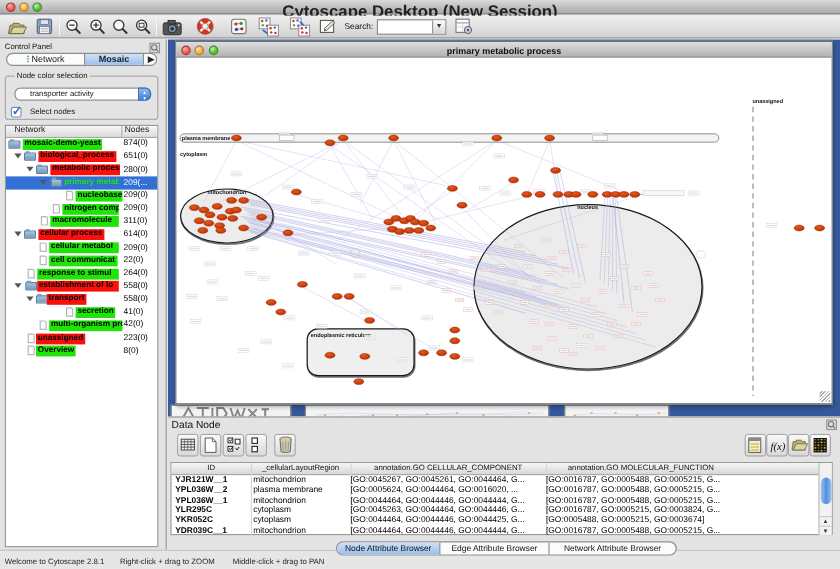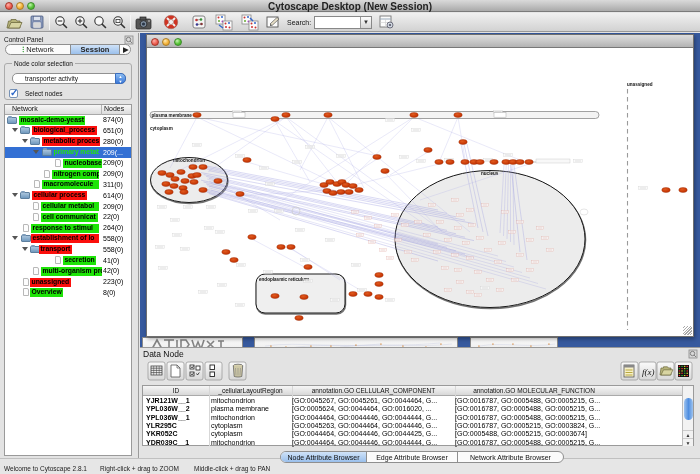--- a/index.html
+++ b/index.html
@@ -1,19 +1,19 @@
 <!DOCTYPE html>
 <html><head><meta charset="utf-8"><style>
 *{margin:0;padding:0;box-sizing:border-box;}
 html,body{width:700px;height:474px;overflow:hidden;font-family:"Liberation Sans",sans-serif;}
 body{position:relative;background:#e6e6e6;}
 .abs{position:absolute;}
 #titlebar{left:0;top:0;width:700px;height:12px;background:linear-gradient(#dadada,#bdbdbd 60%,#a9a9a9);border-bottom:1px solid #7a7a7a;position:absolute;}
 .light{position:absolute;top:2px;width:8px;height:8px;border-radius:50%;}
-#titlebar .t{position:absolute;top:0.5px;left:0;width:700px;text-align:center;font-size:10px;font-weight:bold;color:#222;}
+#titlebar .t{position:absolute;top:0.5px;left:0;width:700px;text-align:center;font-size:14px;font-weight:bold;color:#222;}
 #toolbar{left:0;top:13px;width:700px;height:19px;background:linear-gradient(#f0f0f0,#d2d2d2);border-bottom:1px solid #9a9a9a;position:absolute;}
 .sep{position:absolute;top:2px;width:1px;height:15px;background:#b0b0b0;border-right:1px solid #f5f5f5;}
 #search-label{position:absolute;left:287px;top:6px;font-size:7px;color:#111;}
 #search-field{position:absolute;left:314px;top:3px;width:58px;height:13px;background:#fff;border:1px solid #888;}
 #search-drop{position:absolute;left:360px;top:4px;width:11px;height:11px;background:linear-gradient(#fdfdfd,#d5d5d5);border-left:1px solid #999;font-size:6px;text-align:center;line-height:11px;color:#333;}
 #cpanel{left:0;top:33px;width:139px;height:425px;background:#e3e3e3;border-right:1px solid #9b9b9b;position:absolute;}
 #cpanel .hdr{position:absolute;left:4px;top:3px;font-size:6.5px;color:#111;}
 #tabs{position:absolute;left:5px;top:11px;width:126px;height:11px;border:1px solid #8f8f8f;border-radius:6px;background:#fbfbfb;overflow:hidden;}
 #tabs .seg{position:absolute;top:0;height:11px;font-size:7.5px;color:#222;text-align:center;}
 #tab-net{left:0;width:64px;line-height:10px;}
@@ -183,21 +183,21 @@
 </div>
 <div id="cpanel">
   <div class="hdr">Control Panel</div>
   <svg class="abs" style="right:4px;top:2px;" width="10" height="10" viewBox="0 0 10 10">
       <rect x="1" y="1" width="8" height="8" fill="#d8d8d8" stroke="#8a8a8a" stroke-width="0.8"></rect>
       <circle cx="4.5" cy="4.5" r="2.2" fill="none" stroke="#777" stroke-width="0.9"></circle>
       <line x1="6" y1="6" x2="8" y2="8" stroke="#777" stroke-width="0.9"></line>
     </svg>
   <div id="tabs">
     <div class="seg" id="tab-net"><span style="color:#2f9e2f;font-weight:bold;">⁝</span> Network</div>
-    <div class="seg" id="tab-mosaic">Session</div>
+    <div class="seg" id="tab-mosaic">Mosaic</div>
     <div class="seg" id="tab-arrow">▶</div>
   </div>
   <div id="groupbox">
     <div class="lbl">Node color selection</div>
     <div id="combo">transporter activity<div class="btn">▲<br>▼</div></div>
   </div>
   <div id="checkbox"></div>
   <div id="cb-label">Select nodes</div>
   <div id="treepanel">
     <div id="treerows">
@@ -303,20 +303,21 @@
 <rect x="390" y="8.5" width="1.8" height="1.2"></rect>
 <rect x="408" y="6.5" width="1.8" height="1.2"></rect>
 </g>
     </svg>
 </div>
 <div id="iframe-win">
   <div id="iframe-title">
     <div class="light" style="left:3.5px;top:2.5px;background:radial-gradient(circle at 35% 30%,#ffb0a8,#ee5f52 55%,#c33b2b);border:0.5px solid #a5362a;"></div>
     <div class="light" style="left:15px;top:2.5px;background:radial-gradient(circle at 35% 30%,#ffe9b0,#f5b43a 55%,#d2912a);border:0.5px solid #ad7d25;"></div>
     <div class="light" style="left:26.5px;top:2.5px;background:radial-gradient(circle at 35% 30%,#c7f3b2,#56c436 55%,#3d9c27);border:0.5px solid #3d8d2b;"></div>
+    <div class="t">primary metabolic process</div>
   </div>
   <svg id="canvas-svg" width="546" height="288" viewBox="147 48 546 288">
       <defs>
       <radialGradient id="nodeg" cx="0.4" cy="0.35" r="0.8">
         <stop offset="0" stop-color="#e05a1e"></stop>
           <stop offset="0.7" stop-color="#c63605"></stop>
           <stop offset="1" stop-color="#a62c04"></stop>
       </radialGradient>
     </defs>
 <g>

